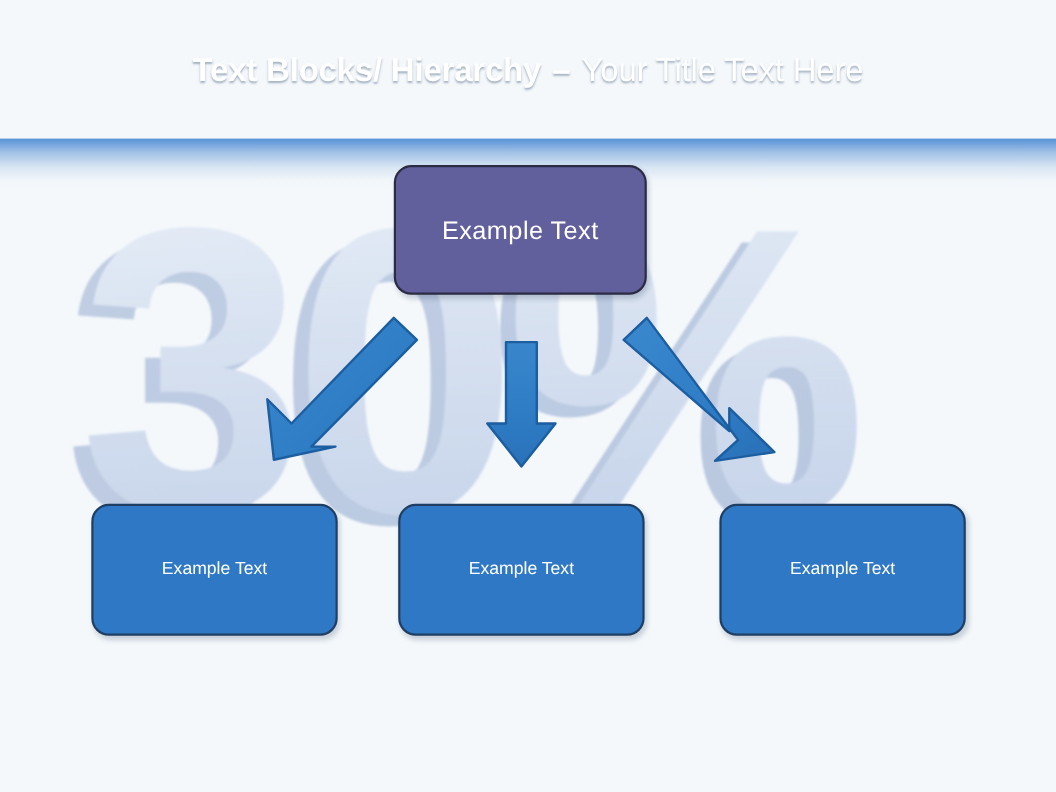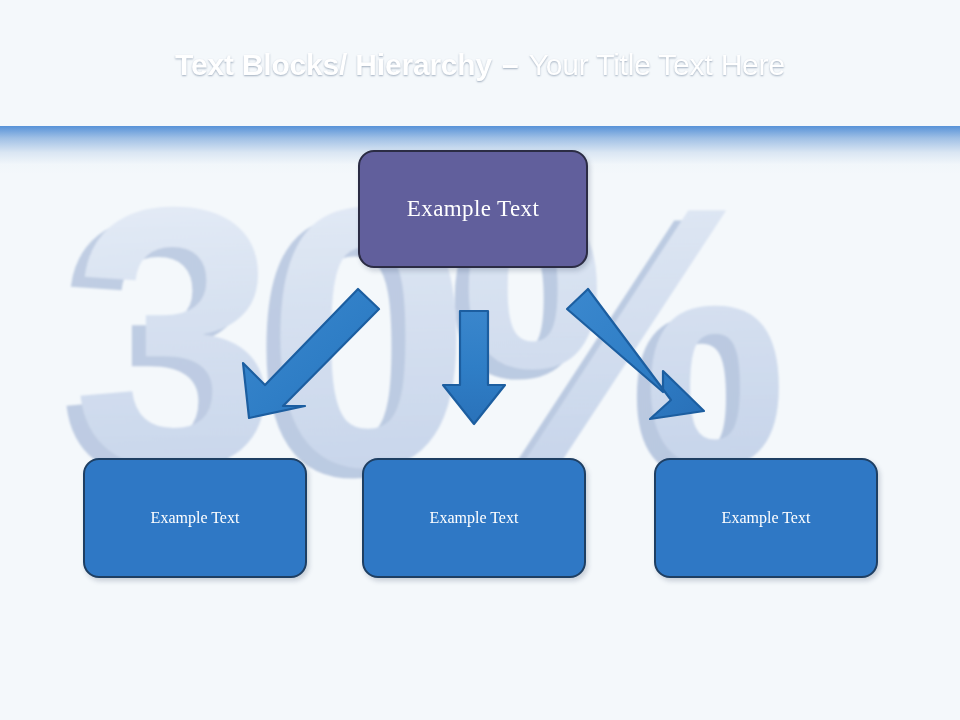--- a/index.html
+++ b/index.html
@@ -78,21 +78,20 @@
   .node-box {
     position:absolute;
     display:flex;
     align-items:center;
     justify-content:center;
     border-radius:16px;
     color:#ffffff;
     z-index:5;
     text-align:center;
     box-shadow:2px 3px 5px rgba(40,60,90,0.22);
-    font-family:Liberation Serif, serif;
   }
   .node-box .label {
     display:block;
     line-height:1.25;
     padding:0 10px;
   }
 
   #box-top {
     left:358px; top:150px;
     width:230px; height:118px;

